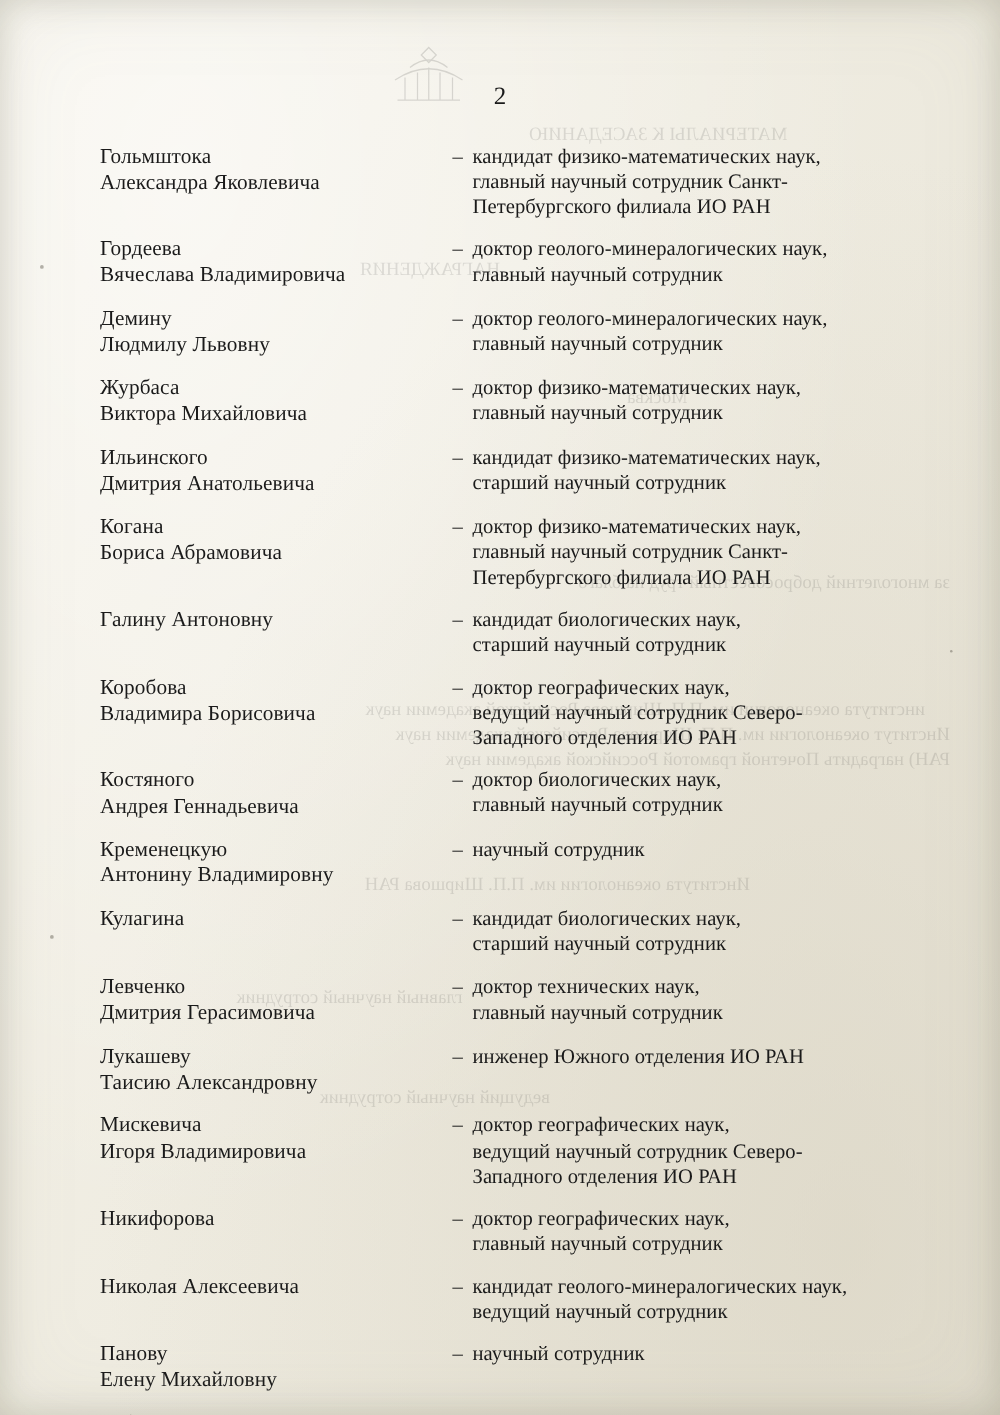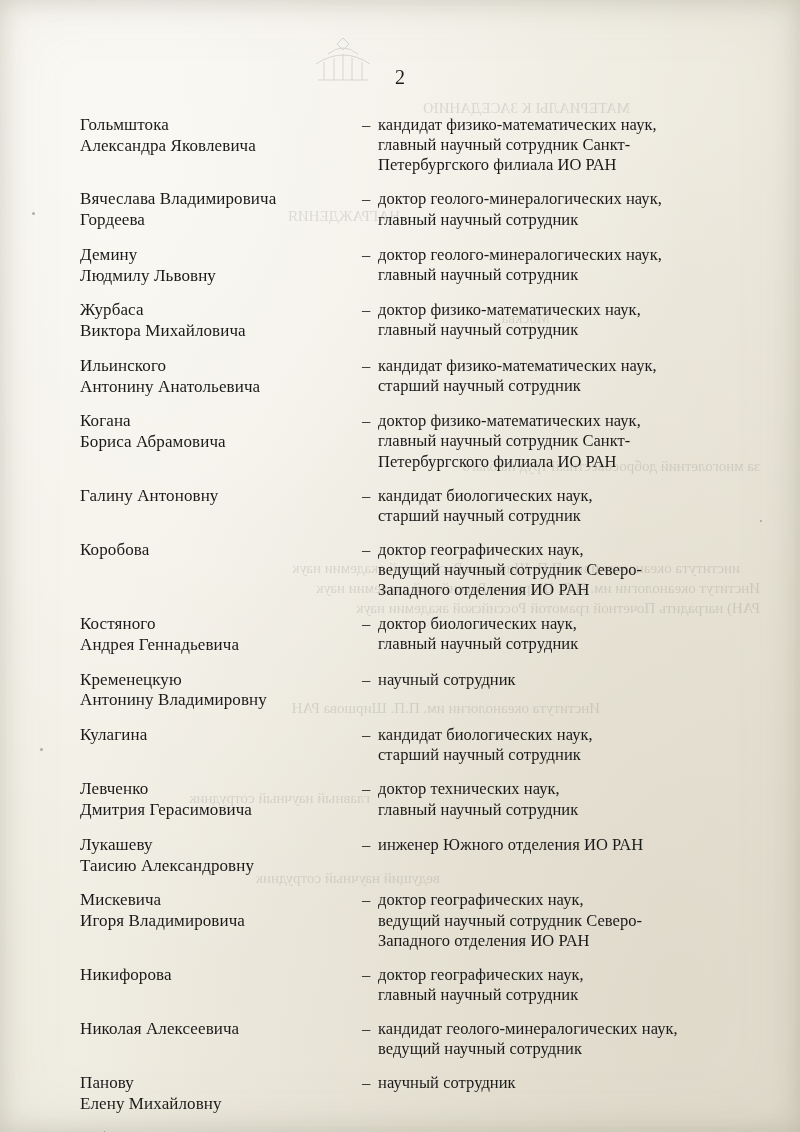--- a/index.html
+++ b/index.html
@@ -153,22 +153,22 @@
           <div class="dash">–</div>
           <div class="desc">
             <div>кандидат физико-математических наук,</div>
             <div>главный научный сотрудник Санкт-</div>
             <div>Петербургского филиала ИО РАН</div>
           </div>
         </div>
         <div class="spacer-m"></div>
         <div class="row">
           <div class="names">
+            <div>Гордеева</div>
             <div>Вячеслава Владимировича</div>
-            <div>Гордеева</div>
           </div>
           <div class="dash">–</div>
           <div class="desc">
             <div>доктор геолого-минералогических наук,</div>
             <div>главный научный сотрудник</div>
           </div>
         </div>
         <div class="spacer-m"></div>
         <div class="row">
           <div class="names">
@@ -190,21 +190,21 @@
           <div class="dash">–</div>
           <div class="desc">
             <div>доктор физико-математических наук,</div>
             <div>главный научный сотрудник</div>
           </div>
         </div>
         <div class="spacer-m"></div>
         <div class="row">
           <div class="names">
             <div>Ильинского</div>
-            <div>Антонину Анатольевича</div>
+            <div>Дмитрия Анатольевича</div>
           </div>
           <div class="dash">–</div>
           <div class="desc">
             <div>кандидат физико-математических наук,</div>
             <div>старший научный сотрудник</div>
           </div>
         </div>
         <div class="spacer-m"></div>
         <div class="row">
           <div class="names">
@@ -226,20 +226,21 @@
           <div class="dash">–</div>
           <div class="desc">
             <div>кандидат биологических наук,</div>
             <div>старший научный сотрудник</div>
           </div>
         </div>
         <div class="spacer-m"></div>
         <div class="row">
           <div class="names">
             <div>Коробова</div>
+            <div>Владимира Борисовича</div>
           </div>
           <div class="dash">–</div>
           <div class="desc">
             <div>доктор географических наук,</div>
             <div>ведущий научный сотрудник Северо-</div>
             <div>Западного отделения ИО РАН</div>
           </div>
         </div>
         <div class="spacer-m"></div>
         <div class="row">

